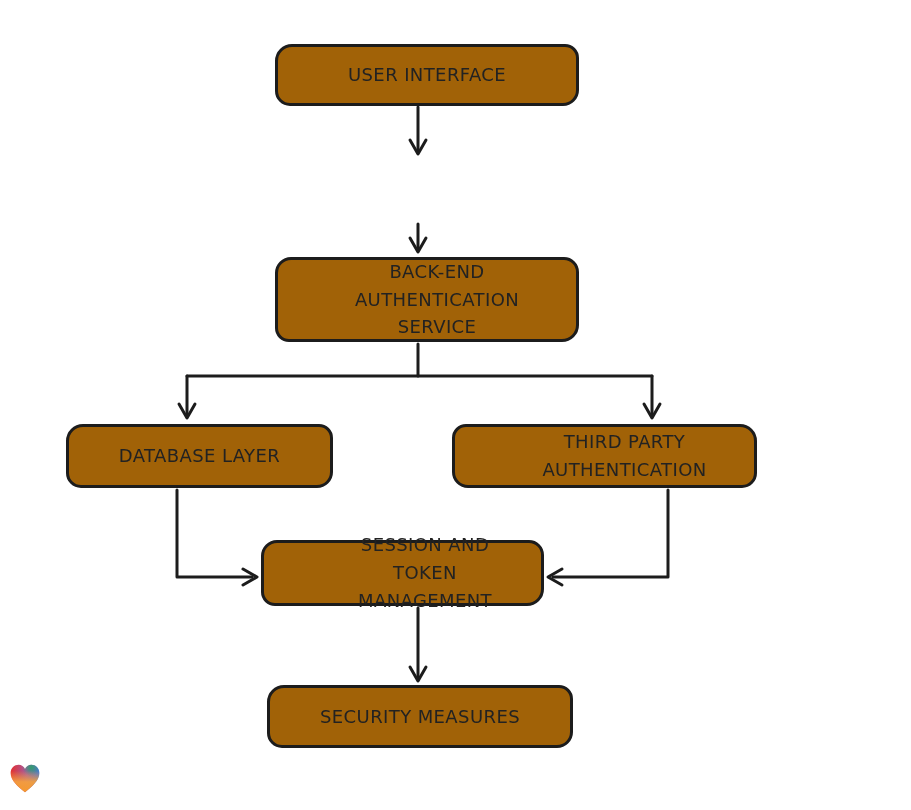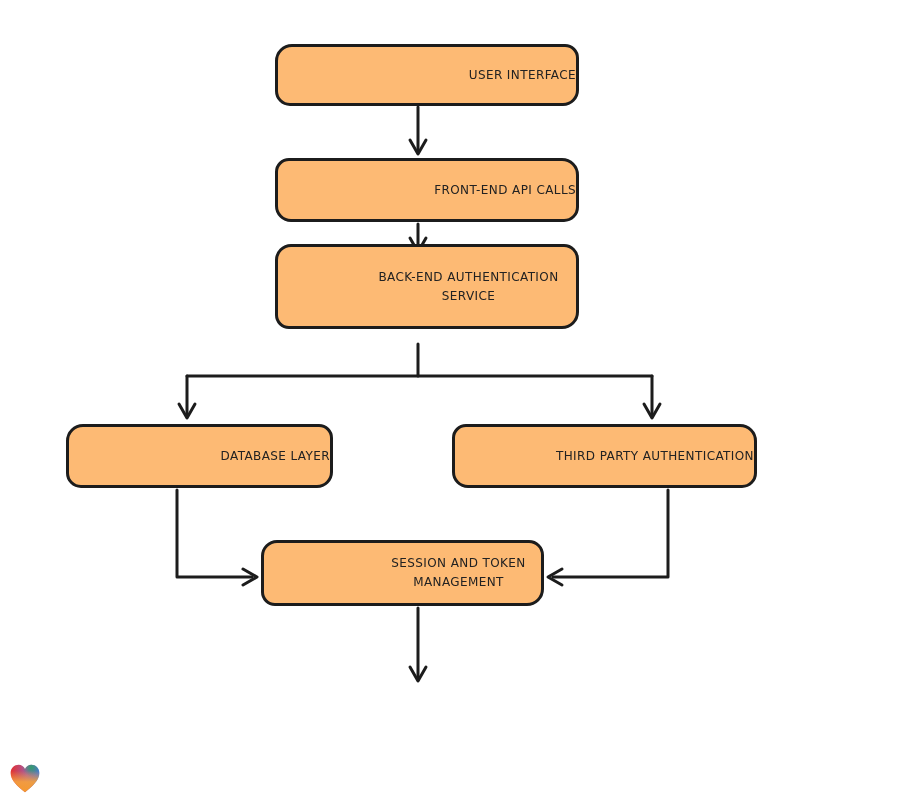--- a/index.html
+++ b/index.html
@@ -13,36 +13,36 @@
     position: relative;
     width: 911px; height: 810px;
     background: #ffffff;
   }
   .wires {
     position: absolute; left: 0; top: 0;
     width: 911px; height: 810px;
   }
   .node {
     position: absolute;
-    background: #fdba74;
+    background: #a16207;
     border: 3px solid #1c1c1c;
-    display: flex; align-items: center; justify-content: flex-end;
+    display: flex; align-items: center; justify-content: center;
     text-align: center;
     color: #222222;
-    font-size: 12px;
+    font-size: 18px;
     letter-spacing: 0.4px;
     line-height: 1.55;
     box-sizing: border-box;
   }
   .r1 { border-radius: 17px 14px 16px 15px; }
   .r2 { border-radius: 14px 17px 15px 16px; }
   .r3 { border-radius: 16px 15px 17px 14px; }
   .n1 { left: 275px; top:  44px; width: 304px; height: 62px; }
   .n2 { left: 275px; top: 158px; width: 304px; height: 64px; }
-  .n3 { left: 275px; top: 244px; width: 304px; height: 85px; padding-left: 20px; }
+  .n3 { left: 275px; top: 257px; width: 304px; height: 85px; padding-left: 20px; }
   .n4 { left:  66px; top: 424px; width: 267px; height: 64px; }
   .n5 { left: 452px; top: 424px; width: 305px; height: 64px; padding-left: 40px; }
   .n6 { left: 261px; top: 540px; width: 283px; height: 66px; padding-left: 45px; }
   .n7 { left: 267px; top: 685px; width: 306px; height: 63px; }
   .lbl { display: inline-block; }
   .wrap215 { max-width: 215px; }
   .wrap165 { max-width: 165px; }
   .watermark {
     position: absolute; left: 8px; top: 761px;
     width: 34px; height: 34px;
@@ -87,40 +87,40 @@
     <g>
       <path d="M418 608 V678"></path>
       <path d="M410 667 L418 681 L426 667"></path>
     </g>
   </svg>
 
   <div class="node n1 r1">
     <span class="lbl">USER INTERFACE</span>
   </div>
 
-  <div class="node n2 r2">
-    <span class="lbl">FRONT-END API CALLS</span>
-  </div>
 
   <div class="node n3 r3">
     <span class="lbl wrap215">BACK-END AUTHENTICATION SERVICE</span>
   </div>
 
   <div class="node n4 r1">
     <span class="lbl">DATABASE LAYER</span>
   </div>
 
   <div class="node n5 r2">
     <span class="lbl">THIRD PARTY AUTHENTICATION</span>
   </div>
 
   <div class="node n6 r3">
     <span class="lbl wrap165">SESSION AND TOKEN MANAGEMENT</span>
   </div>
 
+  <div class="node n7 r1">
+    <span class="lbl">SECURITY MEASURES</span>
+  </div>
 
   <svg class="watermark" viewBox="0 0 32 30">
     <defs>
       <linearGradient id="hg-base" x1="0" y1="0" x2="1" y2="0">
         <stop offset="0" stop-color="#e3302f"></stop>
         <stop offset="0.55" stop-color="#a85aa0"></stop>
         <stop offset="1" stop-color="#3b7ad9"></stop>
       </linearGradient>
       <radialGradient id="hg-teal" cx="0.72" cy="0.1" r="0.32">
         <stop offset="0" stop-color="#2f9e6e"></stop>

